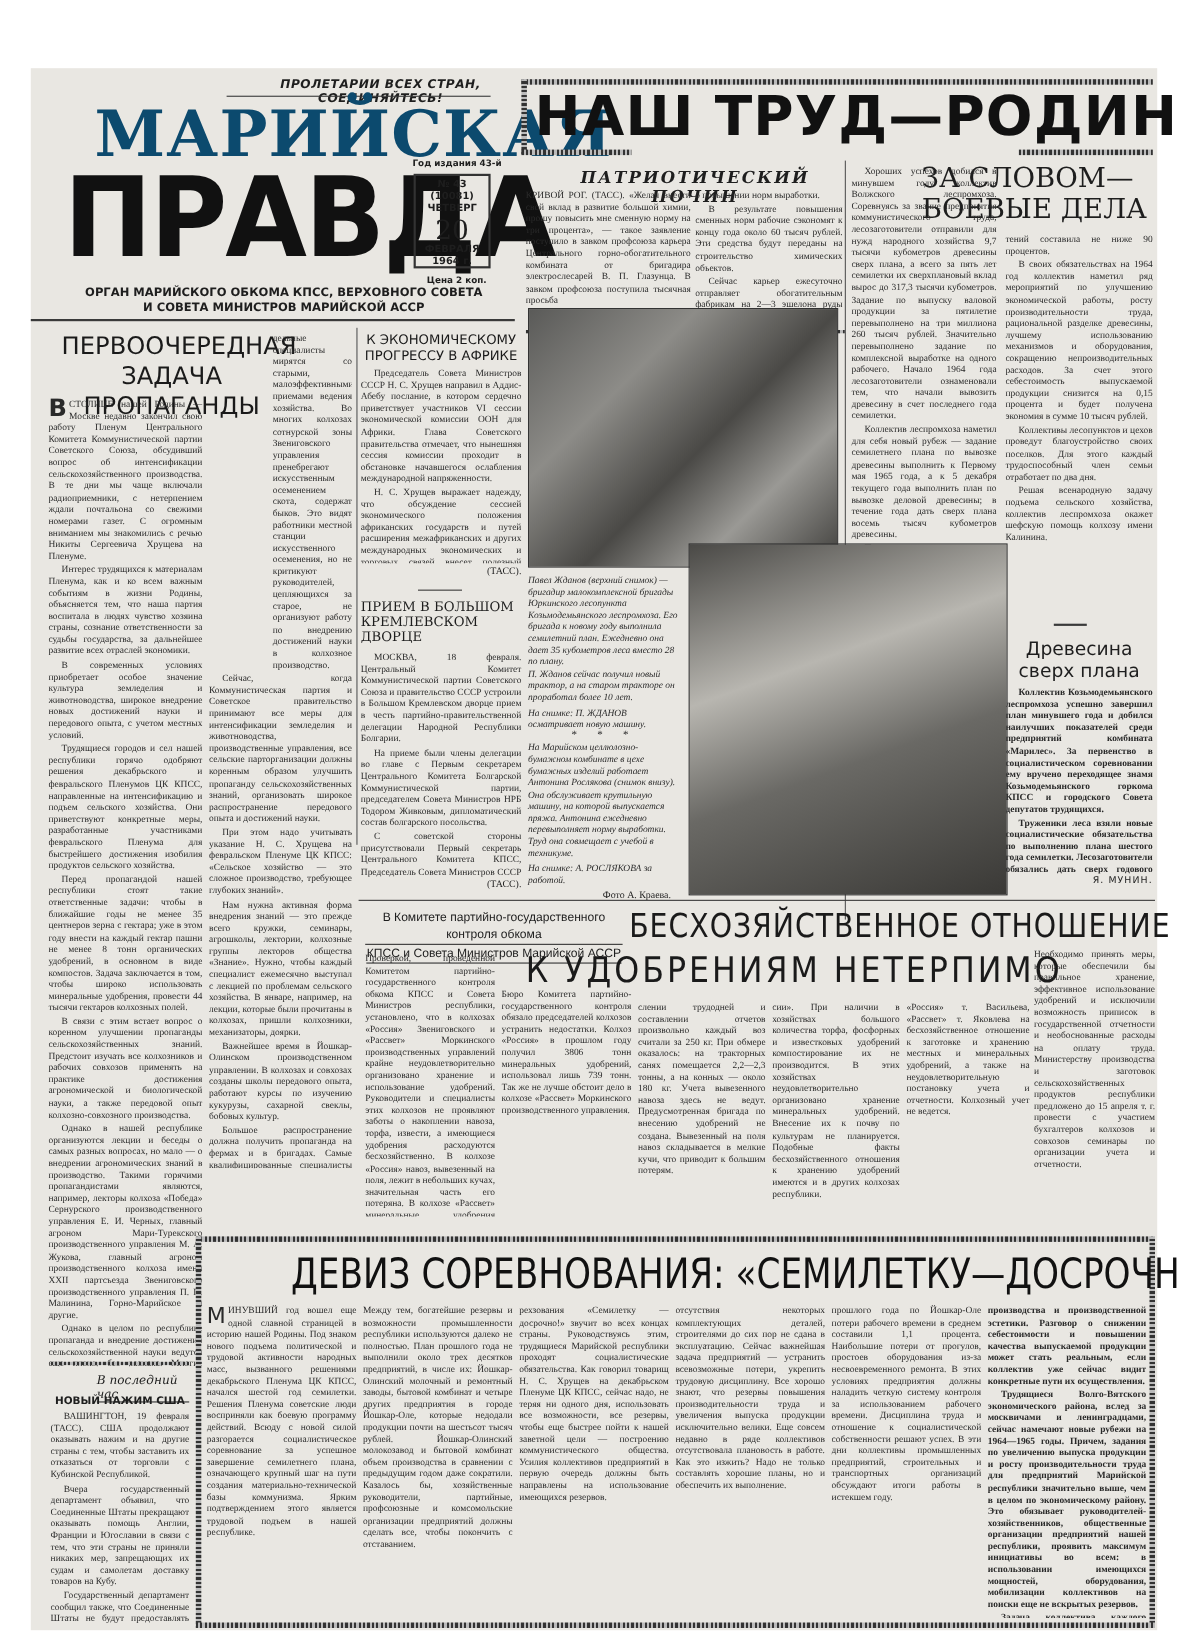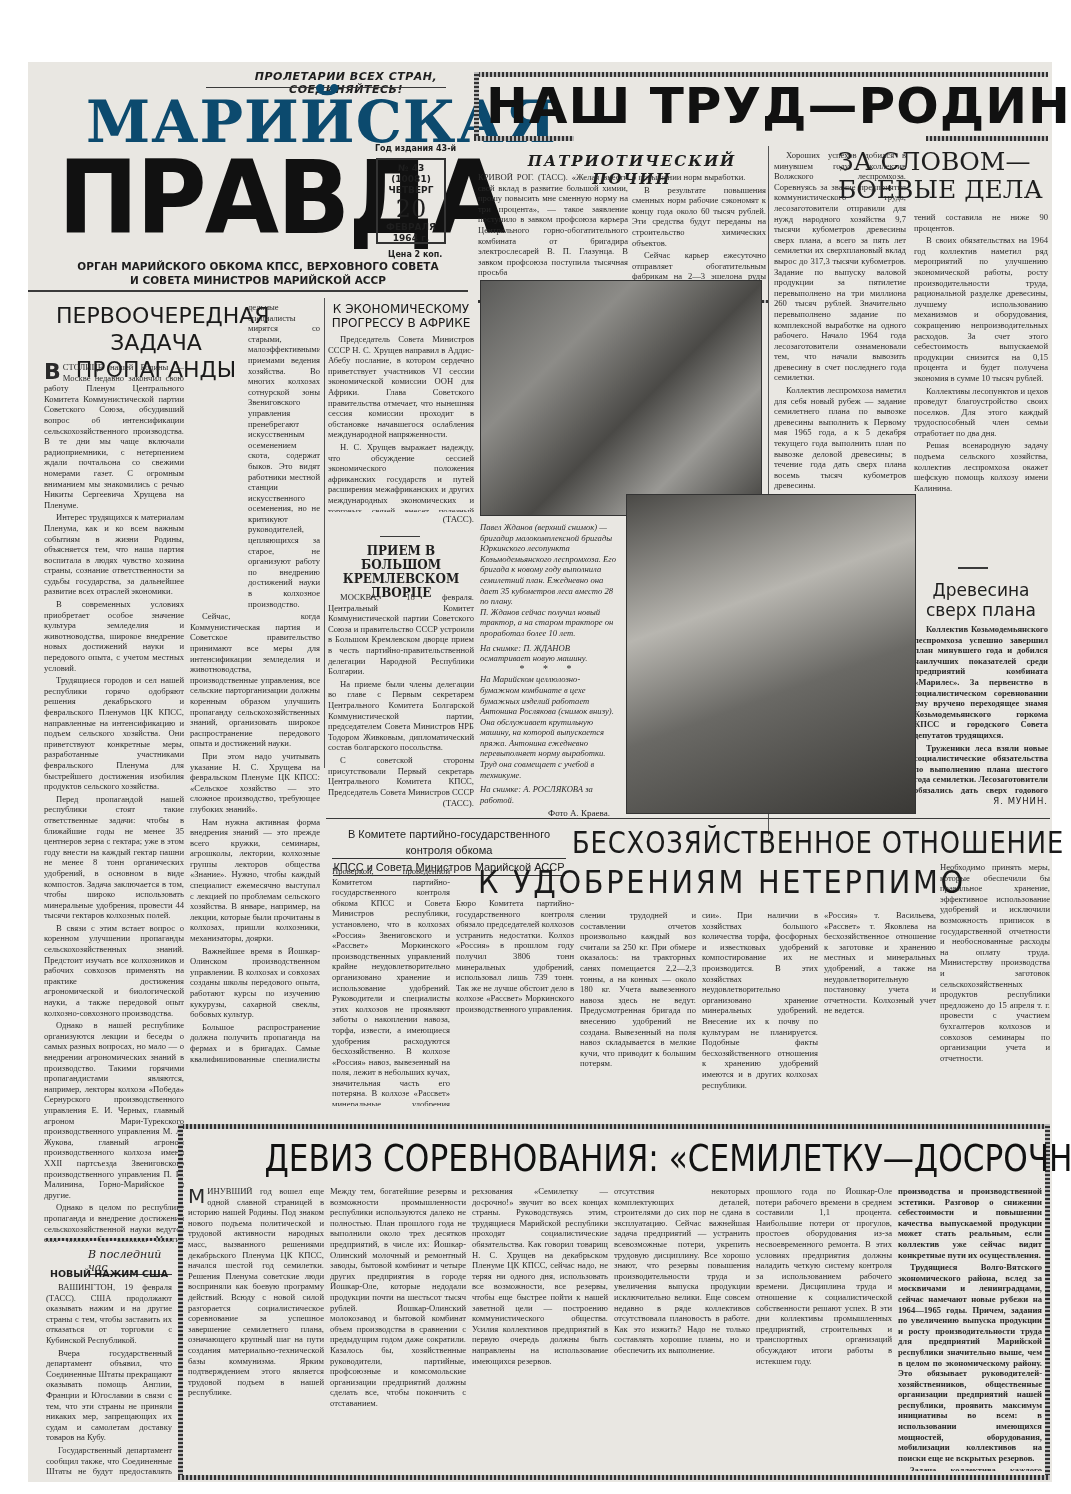--- a/index.html
+++ b/index.html
@@ -15,21 +15,21 @@
   .deco-v { position: absolute; width: 5px; background: repeating-linear-gradient(0deg,#333 0 2px,#bbb 2px 4px); }
   .slogan { font-family: "DejaVu Sans", sans-serif; font-style: italic; font-weight: bold; font-size: 11px; letter-spacing: .5px; }
   .mast1 { font-family: "DejaVu Serif", serif; font-weight: bold; font-size: 58px; letter-spacing: 1px; line-height: 60px; color: #0c4a6e; }
   .mast2 { font-family: "DejaVu Sans", sans-serif; font-weight: bold; font-size: 96px; line-height: 96px; letter-spacing: -2px; transform: scaleY(1.05); color: #111; }
   .organ { font-family: "DejaVu Sans", sans-serif; font-weight: bold; font-size: 10.5px; text-align: center; line-height: 14px; }
   .datebox { border: 2px solid #333; text-align: center; font-family: "DejaVu Sans", sans-serif; font-weight: bold; font-size: 9px; line-height: 11px; padding: 3px 2px; }
   .datebox .day { font-family: "DejaVu Serif", serif; font-size: 24px; line-height: 26px; font-weight: normal; }
   .banner { font-family: "DejaVu Sans", sans-serif; font-weight: bold; font-size: 50px; letter-spacing: 1px; line-height: 56px; white-space: nowrap; color: #111; }
   .h-cond { font-family: "DejaVu Sans", sans-serif; font-weight: normal; text-align: center; color: #1a1a1a; }
   .h-italic { font-family: "DejaVu Serif", serif; font-style: italic; font-weight: bold; }
-  .h-serif { font-family: "DejaVu Serif", serif; font-weight: bold; text-align: center; }
+  .h-serif { font-family: "DejaVu Serif", serif; font-weight: normal; text-align: left; }
   .photo { position: absolute; background: linear-gradient(135deg,#5a5a58 0%,#8d8c88 30%,#4a4946 55%,#9a9995 75%,#3f3e3b 100%); border: 1px solid #333; }
   .caption { font-family: "Liberation Serif", serif; font-style: italic; font-size: 8.6px; line-height: 10.6px; color: #2a2a2a; }
   .stars { text-align: center; font-size: 10px; letter-spacing: 8px; }
   .credit { font-family: "Liberation Serif", serif; font-size: 9px; text-align: right; }
 </style>
 </head>
 <body>
 
 <div class="page">
 

